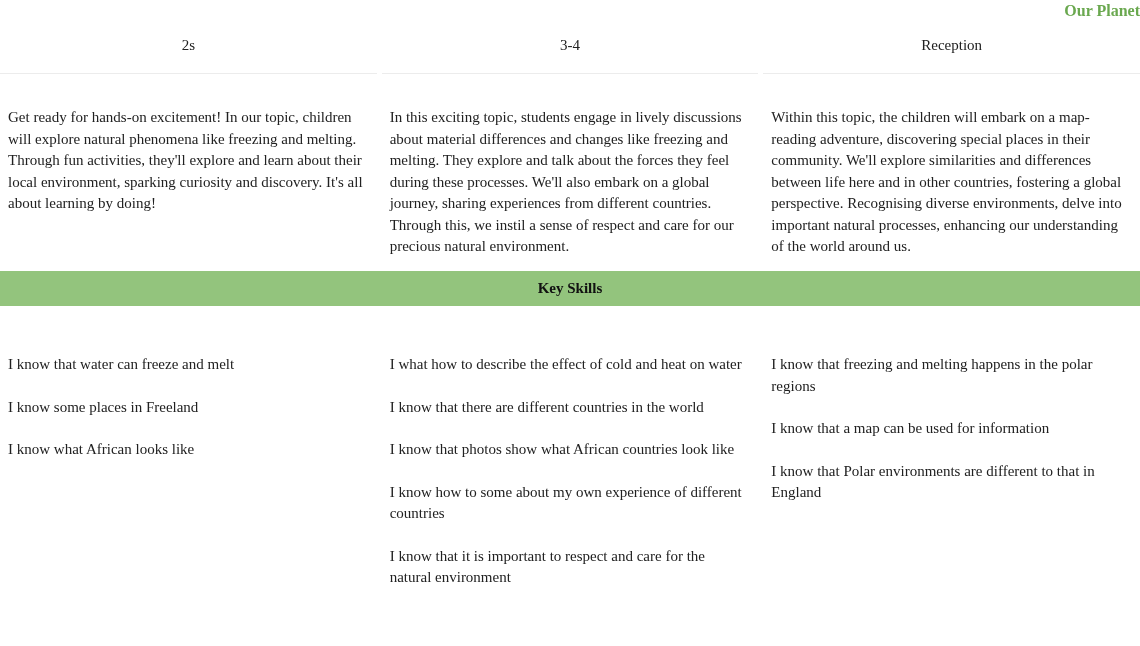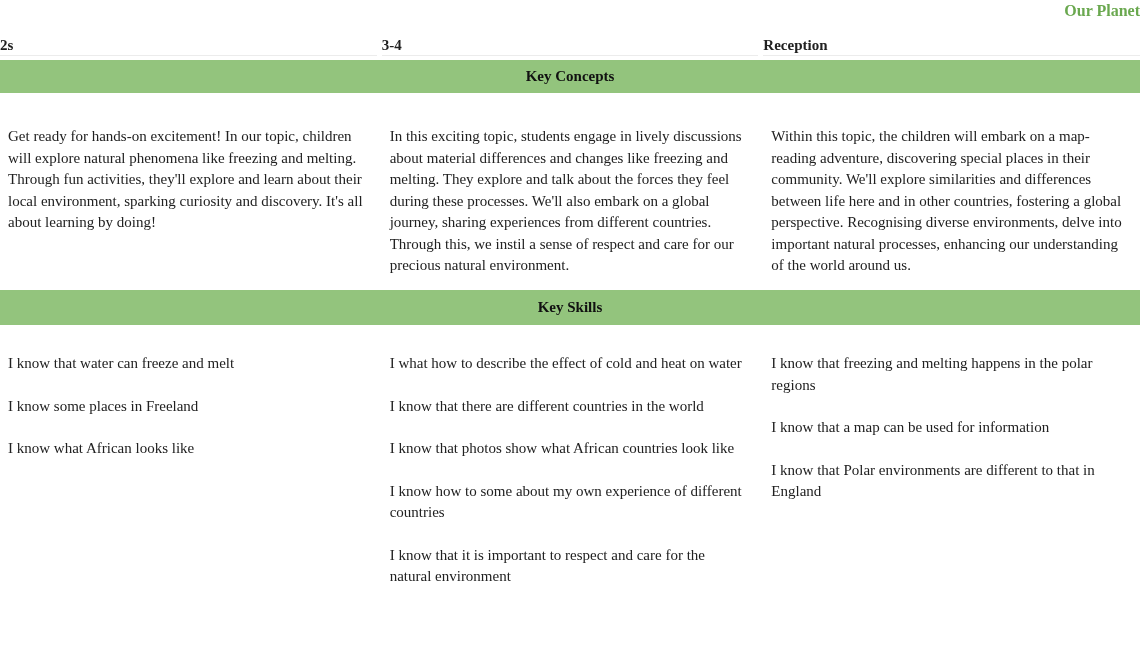--- a/index.html
+++ b/index.html
@@ -27,23 +27,24 @@
   }
 
   .cols{
     display:grid;
     grid-template-columns:1fr 1fr 1fr;
     column-gap:5px;
     width:1140px;
   }
 
   .header-row .cell{
-    font-weight:bold;
+    text-align:center;
+    font-weight:normal;
     font-size:15px;
-    padding:18px 0 1px 0;
+    padding:18px 0 19px 0;
     border-bottom:1px solid var(--border);
   }
 
   .banner{
     margin-top:4px;
     width:1140px;
     background:var(--banner-green);
     height:33px;
     display:flex;
     align-items:center;
@@ -60,44 +61,41 @@
   }
 
   .concepts-row .cell{
     padding:33px 10px 0 8px;
     font-size:15px;
     line-height:21.5px;
   }
   .concepts-row{min-height:185px;}
 
   .skills-row .cell{
-    padding:28px 10px 0 8px;
+    padding:48px 10px 0 8px;
     font-size:15px;
     line-height:21.5px;
   }
   .skill-item{
     margin:0 0 21px 0;
   }
 </style>
 </head>
 <body>
 
 <div class="page">
 
   <div class="doc-title">Our Planet</div>
 
   <div class="cols header-row">
     <div class="cell">2s</div>
     <div class="cell">3-4</div>
     <div class="cell">Reception</div>
   </div>
 
-  <div class="banner concepts-banner">
-    <span class="banner-label">Key Concepts</span>
-  </div>
 
   <div class="cols concepts-row">
     <div class="cell">Get ready for hands-on excitement! In our topic, children will explore natural phenomena like freezing and melting. Through fun activities, they'll explore and  learn about their local environment, sparking curiosity and discovery. It's all about learning by doing!</div>
     <div class="cell">In this exciting topic, students engage in lively discussions about material differences and changes like freezing and melting. They explore and talk about the forces they feel during these processes. We'll also embark on a global journey, sharing experiences from different countries. Through this, we instil a sense of respect and care for our precious natural environment.</div>
     <div class="cell">Within this topic, the children will embark on a map-reading adventure, discovering special places in their community. We'll explore similarities and differences between life here and in other countries, fostering a global perspective. Recognising diverse environments, delve into important natural processes, enhancing our understanding of the world around us.</div>
   </div>
 
   <div class="banner skills-banner">
     <span class="banner-label">Key Skills</span>
   </div>

